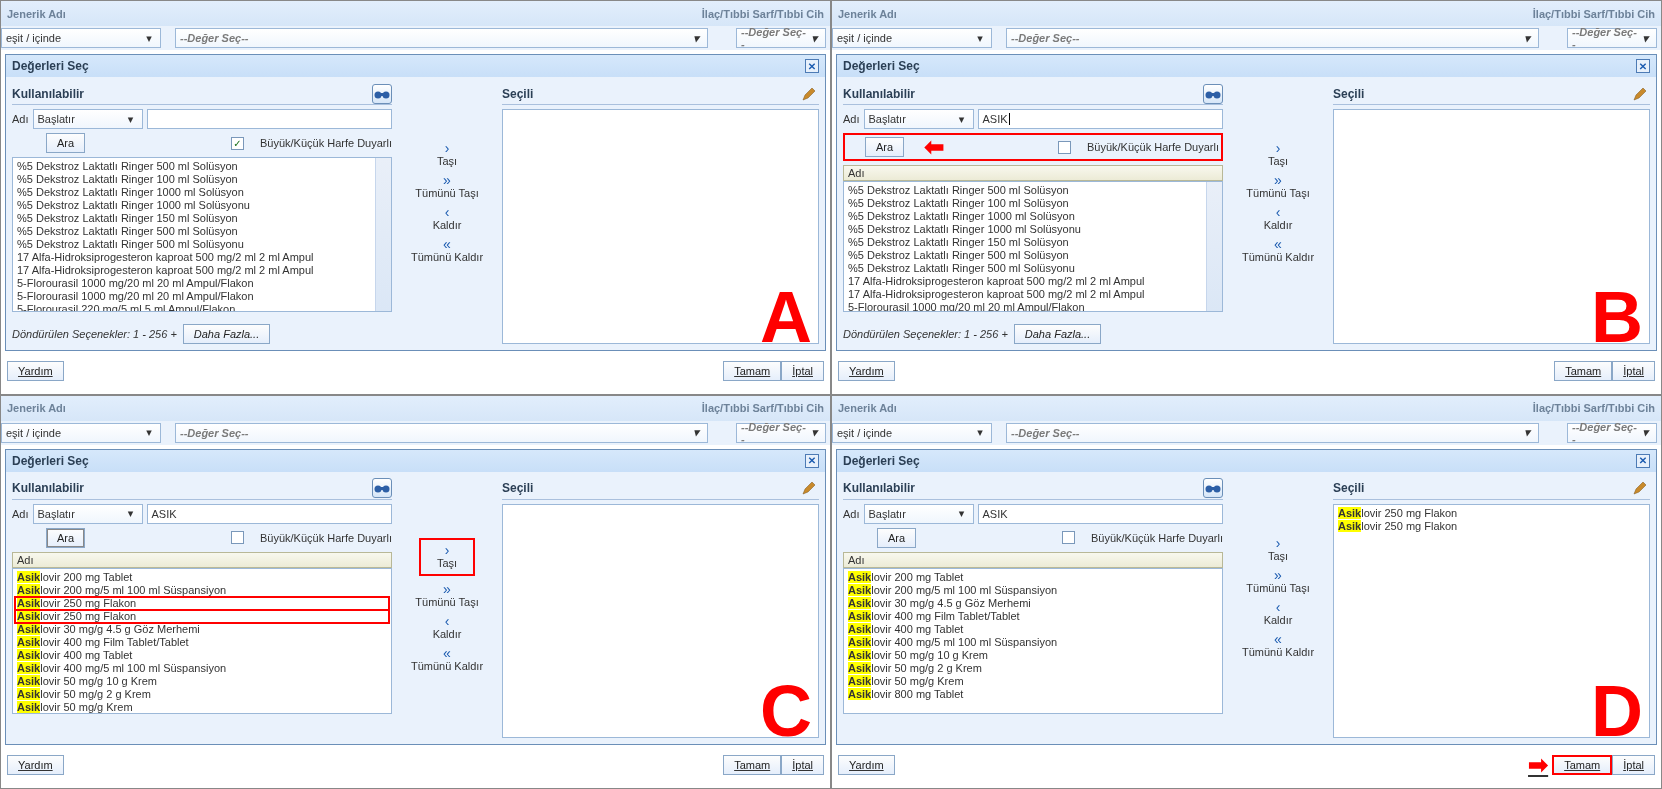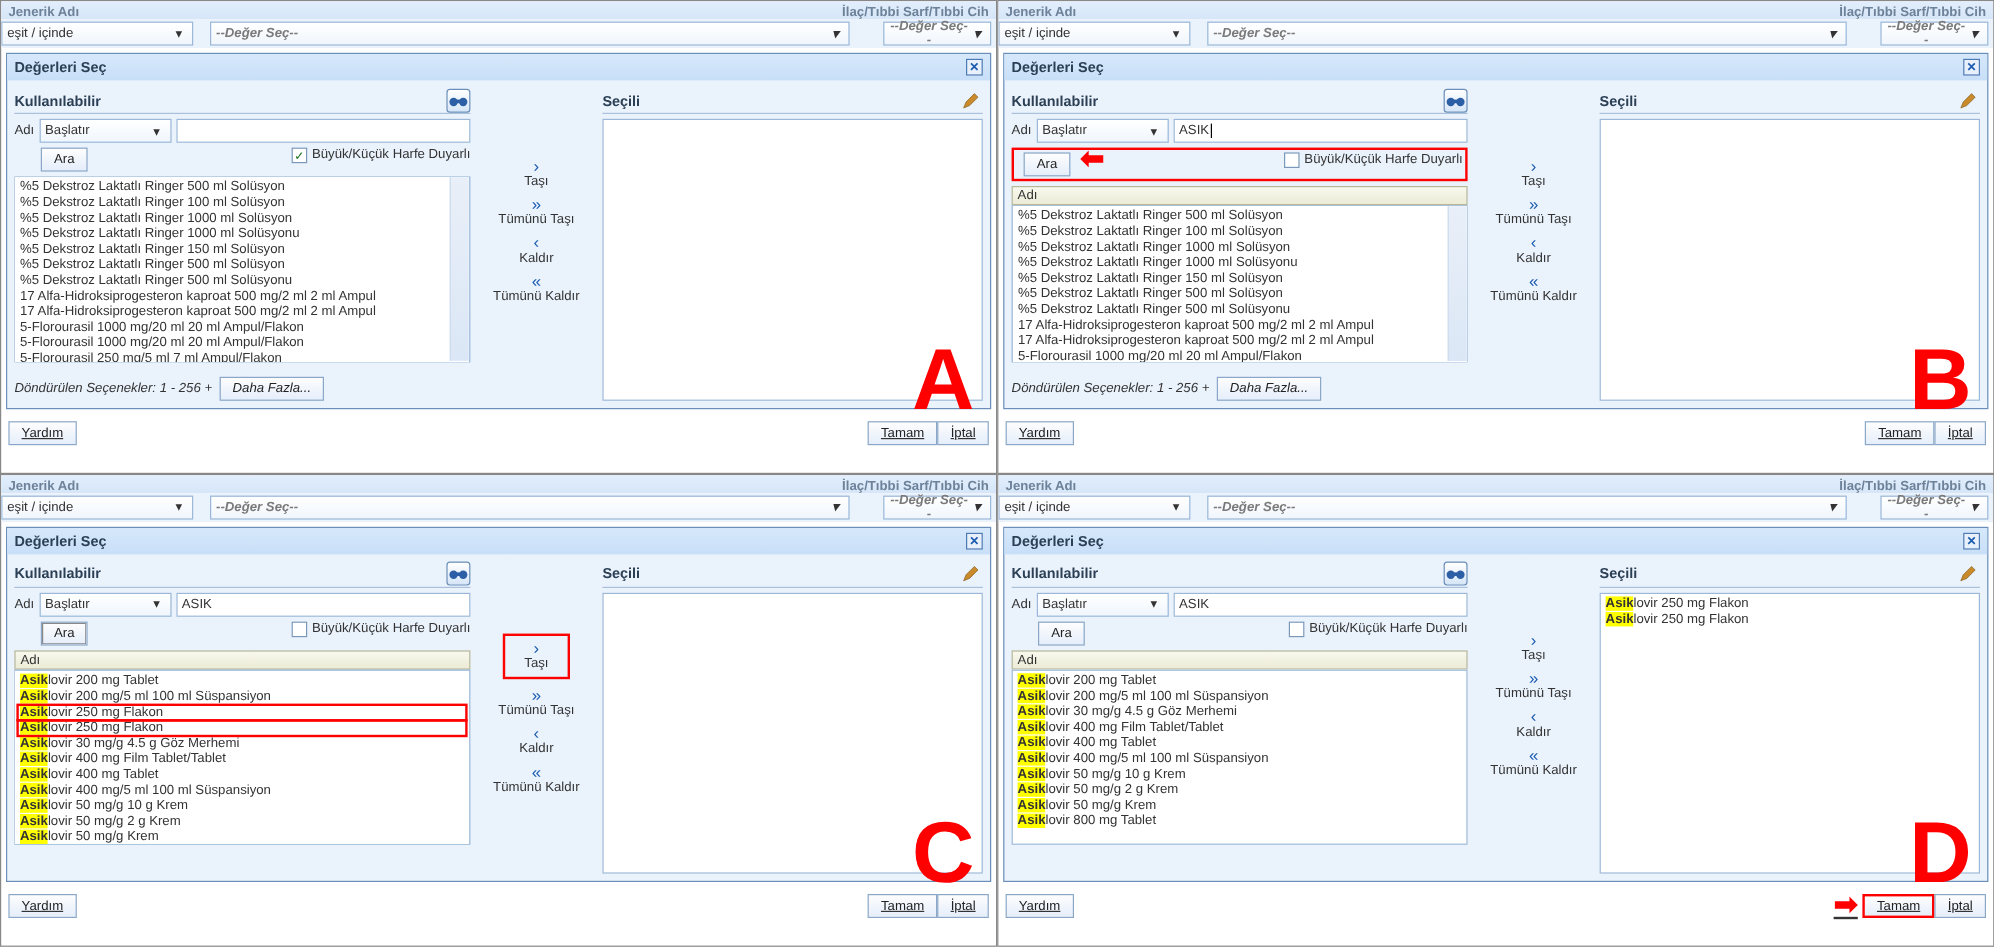--- a/index.html
+++ b/index.html
@@ -14,23 +14,23 @@
   .grid {
     display: grid;
     grid-template-columns: 1fr 1fr;
     grid-template-rows: 1fr 1fr;
     width: 1662px;
     height: 789px;
   }
   .cell { border: 1px solid #888; position: relative; overflow: hidden; }
   .topbar {
     background: linear-gradient(#e2eefc, #d6e6f8);
-    height: 15px;
-    display: flex;
-    align-items: flex-end;
+    height: 25px;
+    display: flex;
+    align-items: center;
     padding: 0 6px;
     color: #6d8299;
     font-weight: bold;
   }
   .topbar .spacer { flex: 1; }
   .filter-row {
     background: #eaf2fc;
     height: 24px;
     display: flex;
     align-items: center;
@@ -38,21 +38,20 @@
     gap: 4px;
   }
   .sel {
     border: 1px solid #9cb8d8;
     background: linear-gradient(#fff,#f0f6fd);
     height: 20px;
     display: flex;
     align-items: center;
     padding: 0 4px;
     color: #333;
-    text-align: center;
   }
   .sel.grey { color: #7a7a7a; font-style: italic; font-weight: bold; }
   .sel .caret {
     margin-left: auto;
     width: 14px; height: 14px;
     display: flex; align-items: center; justify-content: center;
     color: #333;
   }
   .dialog {
     margin: 4px;
@@ -138,22 +137,22 @@
     flex: 1;
     border: 1px solid #9cb8d8;
     height: 20px;
     background: #fff;
     padding: 0 4px;
     display: flex;
     align-items: center;
   }
   .checkbox-row {
     display: flex;
-    align-items: flex-start;
-    gap: 4px;
+    align-items: center;
+    gap: 16px;
     margin-bottom: 4px;
   }
   .btn {
     border: 1px solid #8aa7c7;
     background: linear-gradient(#fdfdfd,#e5eefb);
     height: 20px;
     padding: 0 10px;
     display: inline-flex;
     align-items: center;
     cursor: pointer;
@@ -309,21 +308,21 @@
               <div class="row">%5 Dekstroz Laktatlı Ringer 100 ml Solüsyon</div>
               <div class="row">%5 Dekstroz Laktatlı Ringer 1000 ml Solüsyon</div>
               <div class="row">%5 Dekstroz Laktatlı Ringer 1000 ml Solüsyonu</div>
               <div class="row">%5 Dekstroz Laktatlı Ringer 150 ml Solüsyon</div>
               <div class="row">%5 Dekstroz Laktatlı Ringer 500 ml Solüsyon</div>
               <div class="row">%5 Dekstroz Laktatlı Ringer 500 ml Solüsyonu</div>
               <div class="row">17 Alfa-Hidroksiprogesteron kaproat 500 mg/2 ml 2 ml Ampul</div>
               <div class="row">17 Alfa-Hidroksiprogesteron kaproat 500 mg/2 ml 2 ml Ampul</div>
               <div class="row">5-Florourasil 1000 mg/20 ml 20 ml Ampul/Flakon</div>
               <div class="row">5-Florourasil 1000 mg/20 ml 20 ml Ampul/Flakon</div>
-              <div class="row">5-Florourasil 250 mg/5 ml 7 ml Ampul/Flakon</div>
+              <div class="row">5-Florourasil 220 mg/5 ml 5 ml Ampul/Flakon</div>
               <div class="row">5-Florourasil 500 mg/10 ml 10 ml Ampul/Flakon</div>
             </div>
         <div class="returned">
           <span>Döndürülen Seçenekler: 1 - 256 +</span>
           <div class="btn">
                 <span>Daha Fazla...</span>
               </div>
         </div>
       </div>
       <div class="col-mid">

